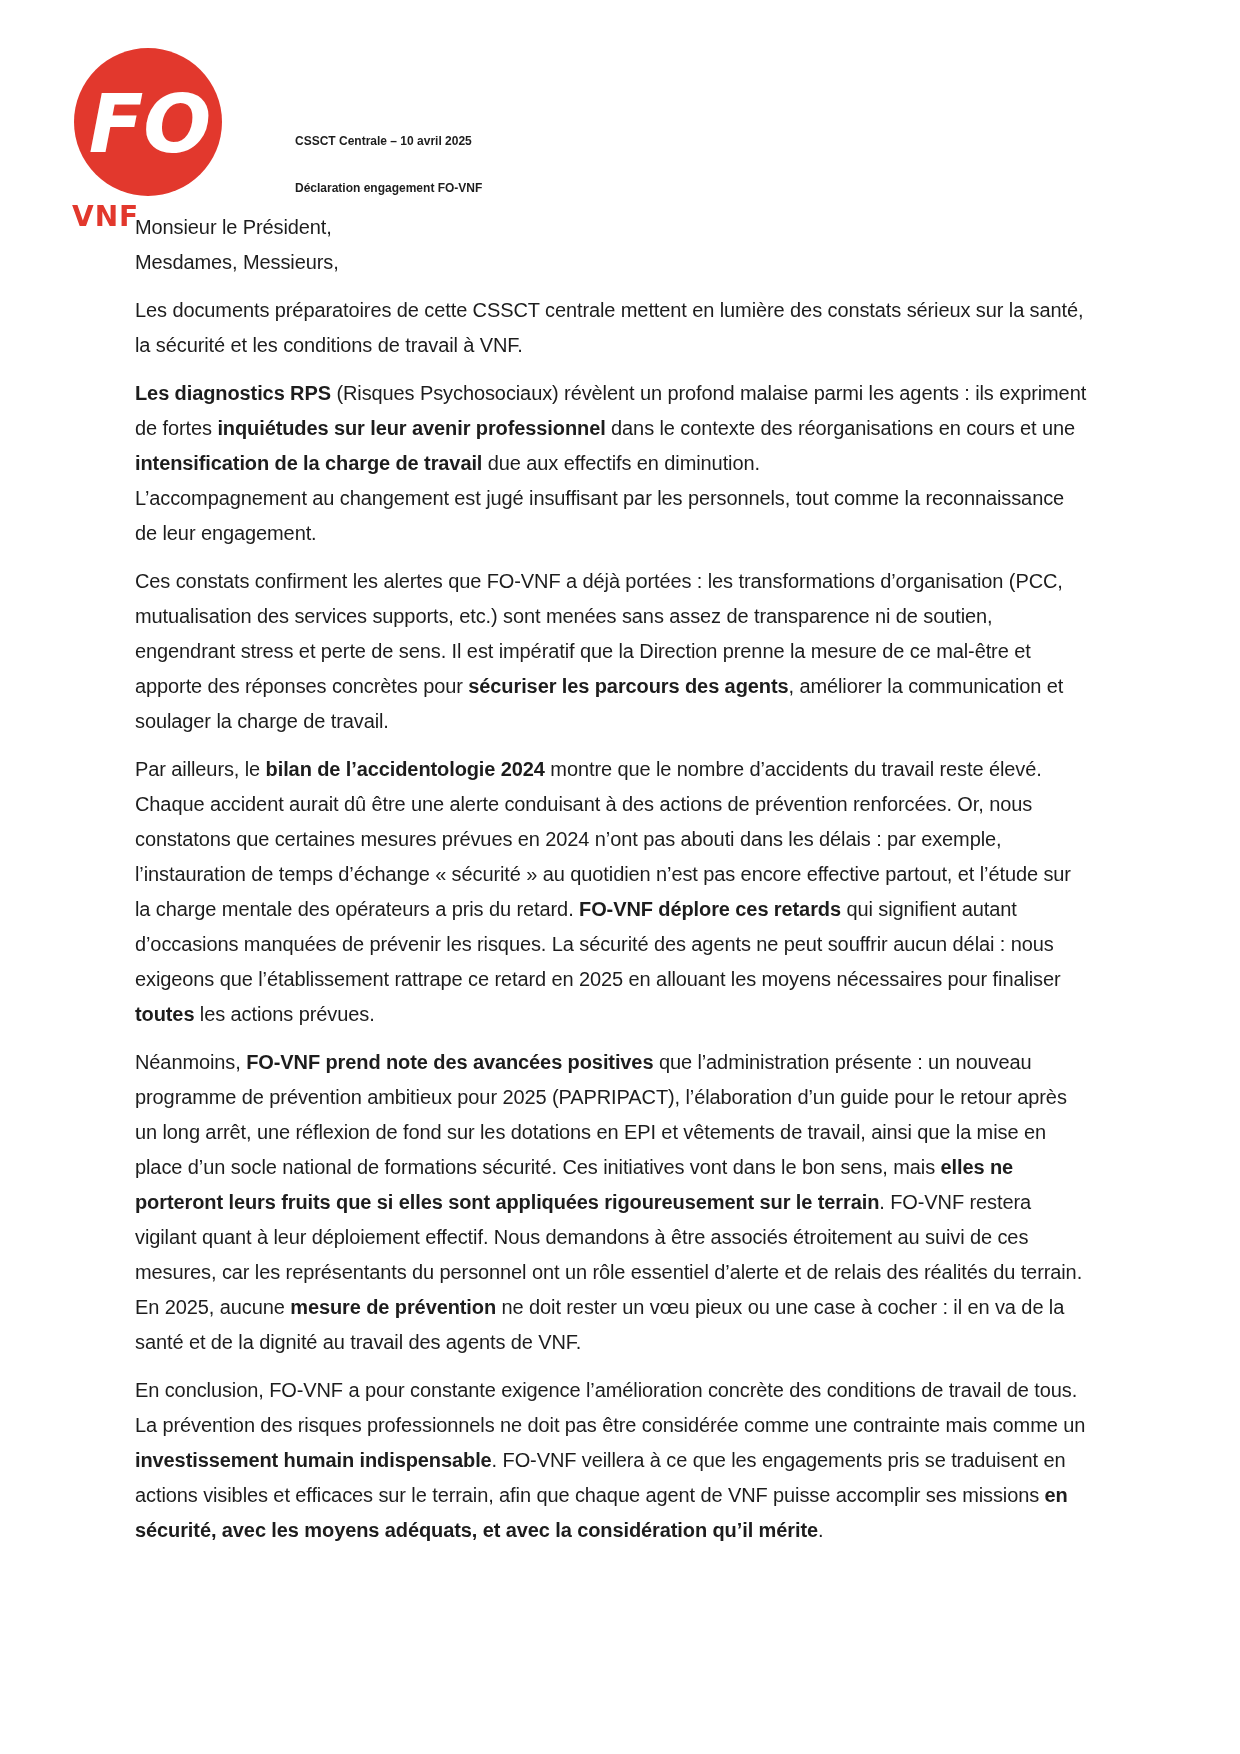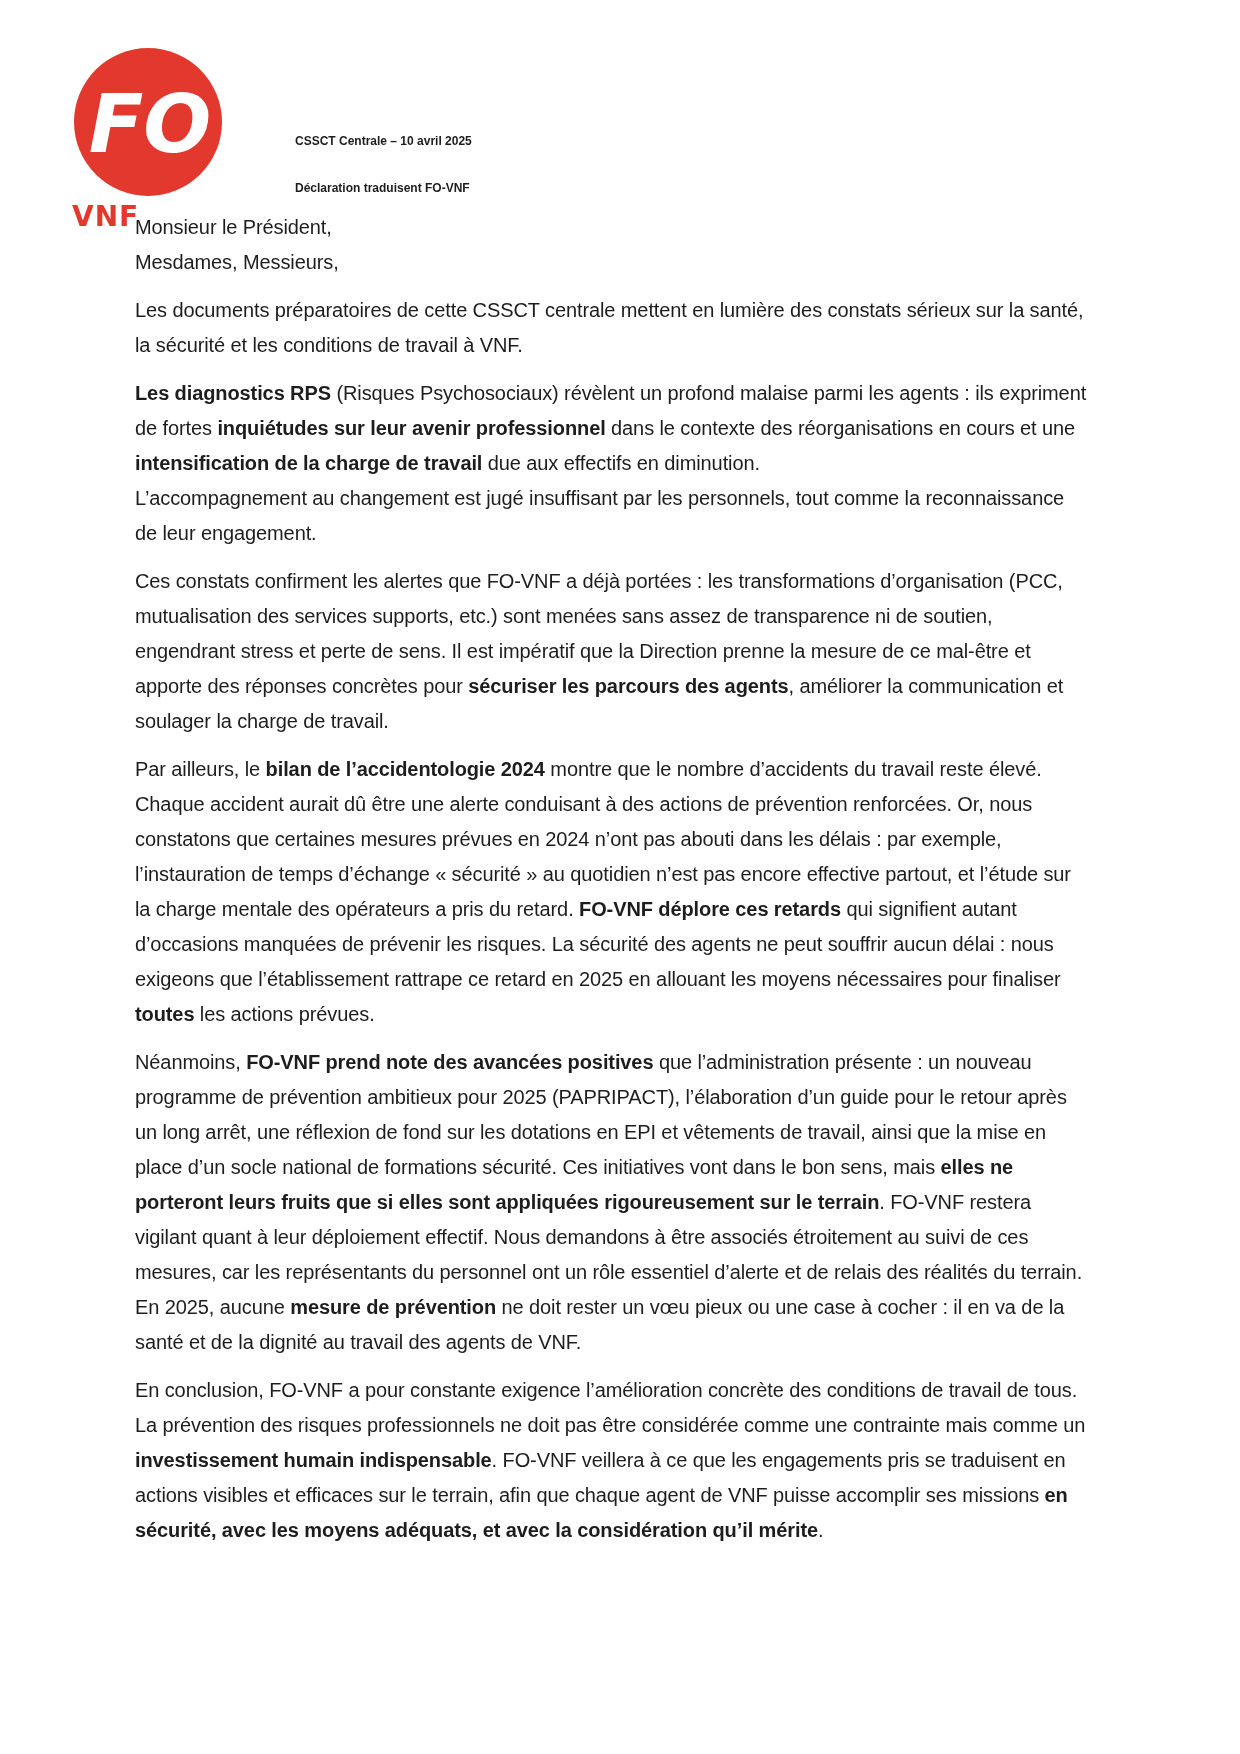--- a/index.html
+++ b/index.html
@@ -29,21 +29,21 @@
 <div class="logo-wrap">
   <svg width="152" height="152" viewBox="0 0 152 152" aria-hidden="true">
     <circle cx="76" cy="76" r="74" fill="#e2382d"></circle>
     <text x="78" y="106" text-anchor="middle" font-family="DejaVu Sans, Liberation Sans, sans-serif" font-size="80" font-weight="bold" font-style="italic" fill="#ffffff">FO</text>
   </svg>
   <div class="logo-sub">VNF</div>
 </div>
 
 <div class="header-block">
   <p>CSSCT Centrale – 10 avril 2025</p>
-  <p>Déclaration traduisent FO-VNF</p>
+  <p>Déclaration engagement FO-VNF</p>
 </div>
 
 <div class="content">
     <p class="para"><span>Monsieur le Président,</span><br><span>Mesdames, Messieurs,</span></p>
     <p class="para"><span>Les documents préparatoires de cette CSSCT centrale mettent en lumière des constats sérieux sur la santé, la sécurité et les conditions de travail à VNF.</span></p>
     <p class="para"><span class="b">Les diagnostics RPS</span><span> (Risques Psychosociaux) révèlent un profond malaise parmi les agents : ils expriment de fortes </span><span class="b">inquiétudes sur leur avenir professionnel</span><span> dans le contexte des réorganisations en cours et une </span><span class="b">intensification de la charge de travail</span><span> due aux effectifs en diminution.</span><br><span>L’accompagnement au changement est jugé insuffisant par les personnels, tout comme la reconnaissance de leur engagement.</span></p>
     <p class="para"><span>Ces constats confirment les alertes que FO-VNF a déjà portées : les transformations d’organisation (PCC, mutualisation des services supports, etc.) sont menées sans assez de transparence ni de soutien, engendrant stress et perte de sens. Il est impératif que la Direction prenne la mesure de ce mal-être et apporte des réponses concrètes pour </span><span class="b">sécuriser les parcours des agents</span><span>, améliorer la communication et soulager la charge de travail.</span></p>
     <p class="para"><span>Par ailleurs, le </span><span class="b">bilan de l’accidentologie 2024</span><span> montre que le nombre d’accidents du travail reste élevé. Chaque accident aurait dû être une alerte conduisant à des actions de prévention renforcées. Or, nous constatons que certaines mesures prévues en 2024 n’ont pas abouti dans les délais : par exemple, l’instauration de temps d’échange « sécurité » au quotidien n’est pas encore effective partout, et l’étude sur la charge mentale des opérateurs a pris du retard. </span><span class="b">FO-VNF déplore ces retards</span><span> qui signifient autant d’occasions manquées de prévenir les risques. La sécurité des agents ne peut souffrir aucun délai : nous exigeons que l’établissement rattrape ce retard en 2025 en allouant les moyens nécessaires pour finaliser </span><span class="b">toutes</span><span> les actions prévues.</span></p>
     <p class="para"><span>Néanmoins, </span><span class="b">FO-VNF prend note des avancées positives</span><span> que l’administration présente : un nouveau programme de prévention ambitieux pour 2025 (PAPRIPACT), l’élaboration d’un guide pour le retour après un long arrêt, une réflexion de fond sur les dotations en EPI et vêtements de travail, ainsi que la mise en place d’un socle national de formations sécurité. Ces initiatives vont dans le bon sens, mais </span><span class="b">elles ne porteront leurs fruits que si elles sont appliquées rigoureusement sur le terrain</span><span>. FO-VNF restera vigilant quant à leur déploiement effectif. Nous demandons à être associés étroitement au suivi de ces mesures, car les représentants du personnel ont un rôle essentiel d’alerte et de relais des réalités du terrain. En 2025, aucune </span><span class="b">mesure de prévention</span><span> ne doit rester un vœu pieux ou une case à cocher : il en va de la santé et de la dignité au travail des agents de VNF.</span></p>
     <p class="para"><span>En conclusion, FO-VNF a pour constante exigence l’amélioration concrète des conditions de travail de tous. La prévention des risques professionnels ne doit pas être considérée comme une contrainte mais comme un </span><span class="b">investissement humain indispensable</span><span>. FO-VNF veillera à ce que les engagements pris se traduisent en actions visibles et efficaces sur le terrain, afin que chaque agent de VNF puisse accomplir ses missions </span><span class="b">en sécurité, avec les moyens adéquats, et avec la considération qu’il mérite</span><span>.</span></p>

